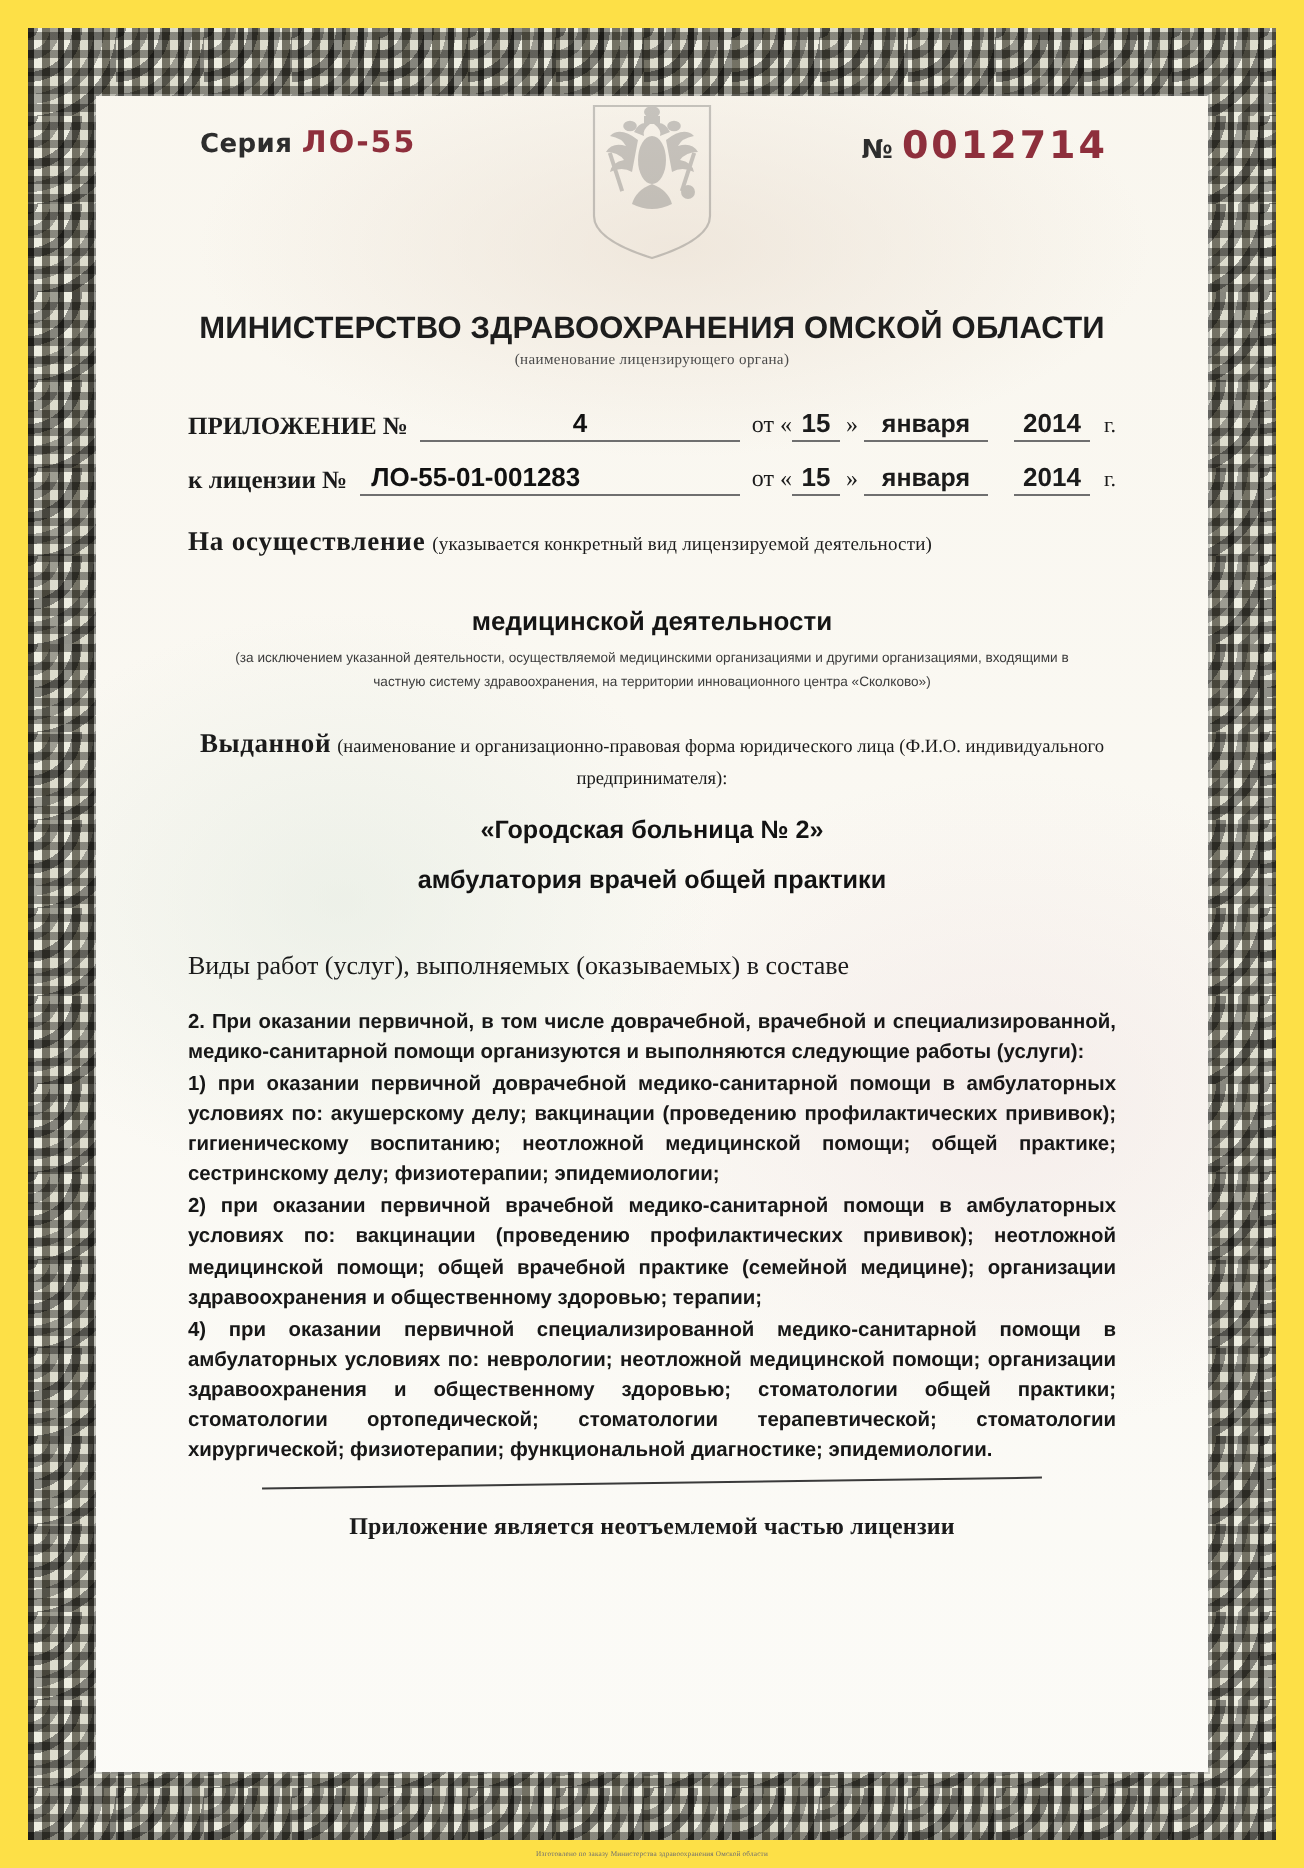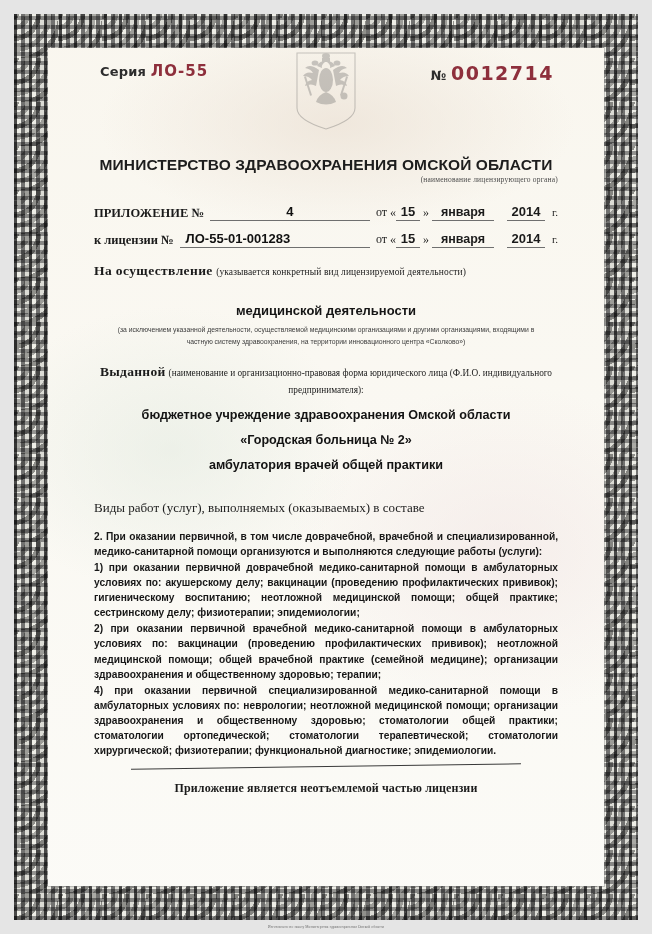--- a/index.html
+++ b/index.html
@@ -4,21 +4,21 @@
 <style>
   html, body {
     margin: 0;
     padding: 0;
     background: #b9b9b9;
   }
   .page {
     position: relative;
     width: 652px;
     height: 934px;
-    background: #e5e5e5;
+    background: #fde047;
     overflow: hidden;
     font-family: "Liberation Serif", serif;
   }
 
   
   .border-outer {
     position: absolute;
     left: 14px; top: 14px;
     width: 624px; height: 906px;
     box-sizing: border-box;
@@ -123,21 +123,21 @@
   .ministry {
     text-align: center;
     font-family: "Liberation Sans", sans-serif;
     font-size: 15.5px;
     font-weight: bold;
     color: #1d1d1d;
     letter-spacing: .1px;
     margin-top: 4px;
   }
   .ministry-sub {
-    text-align: right;
+    text-align: center;
     font-size: 7.5px;
     color: #4a4a4a;
     margin-top: 1px;
     letter-spacing: .2px;
   }
 
   
   .fields {
     margin-top: 16px;
   }
@@ -380,21 +380,20 @@
       <div>частную систему здравоохранения, на территории инновационного центра «Сколково»)</div>
     </div>
 
     <div class="issued">
       <b>Выданной</b>
       <span class="issued-note">(наименование и организационно-правовая форма юридического лица (Ф.И.О. индивидуального</span>
       <div class="issued-note">предпринимателя):</div>
     </div>
 
     <div class="org">
-      <div class="l1">бюджетное учреждение здравоохранения Омской области</div>
       <div class="l2">«Городская больница № 2»</div>
       <div class="l3">амбулатория врачей общей практики</div>
     </div>
 
     <div class="works-head">
       <div>Виды работ (услуг), выполняемых (оказываемых) в составе</div>
     </div>
 
     <div class="body-text">
       <p>2. При оказании первичной, в том числе доврачебной, врачебной и специализированной, медико-санитарной помощи организуются и выполняются следующие работы (услуги):</p>

